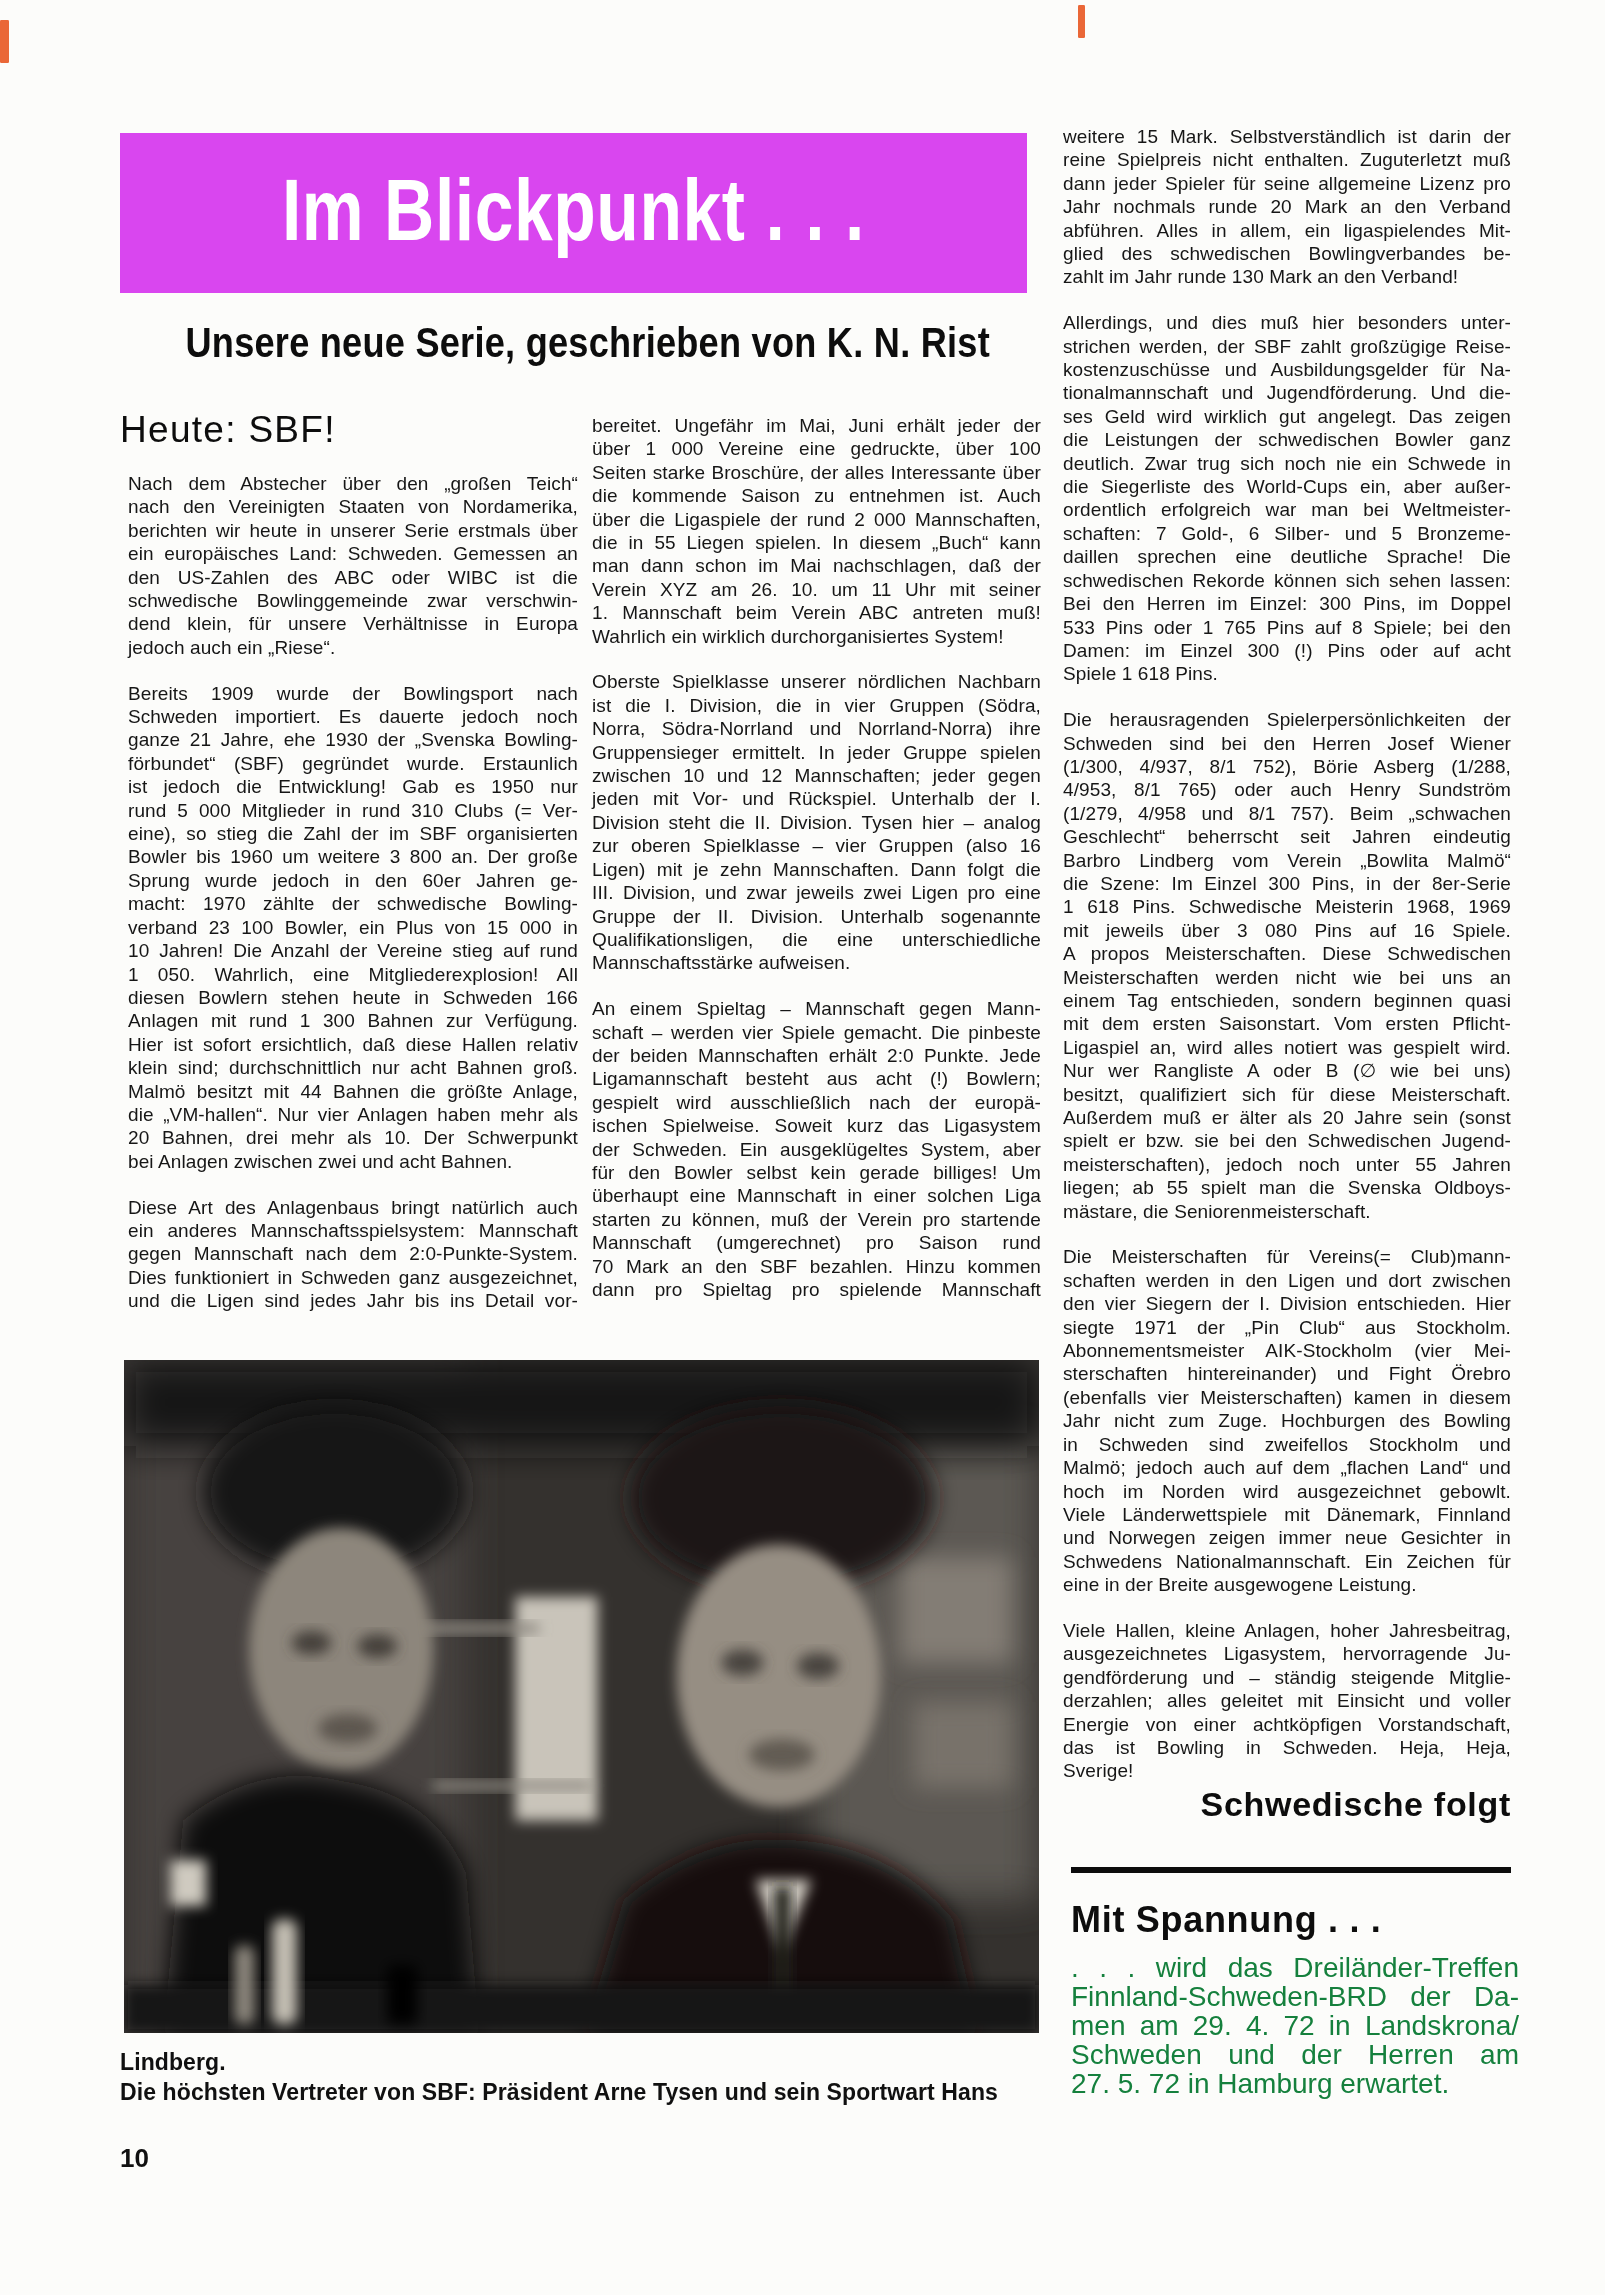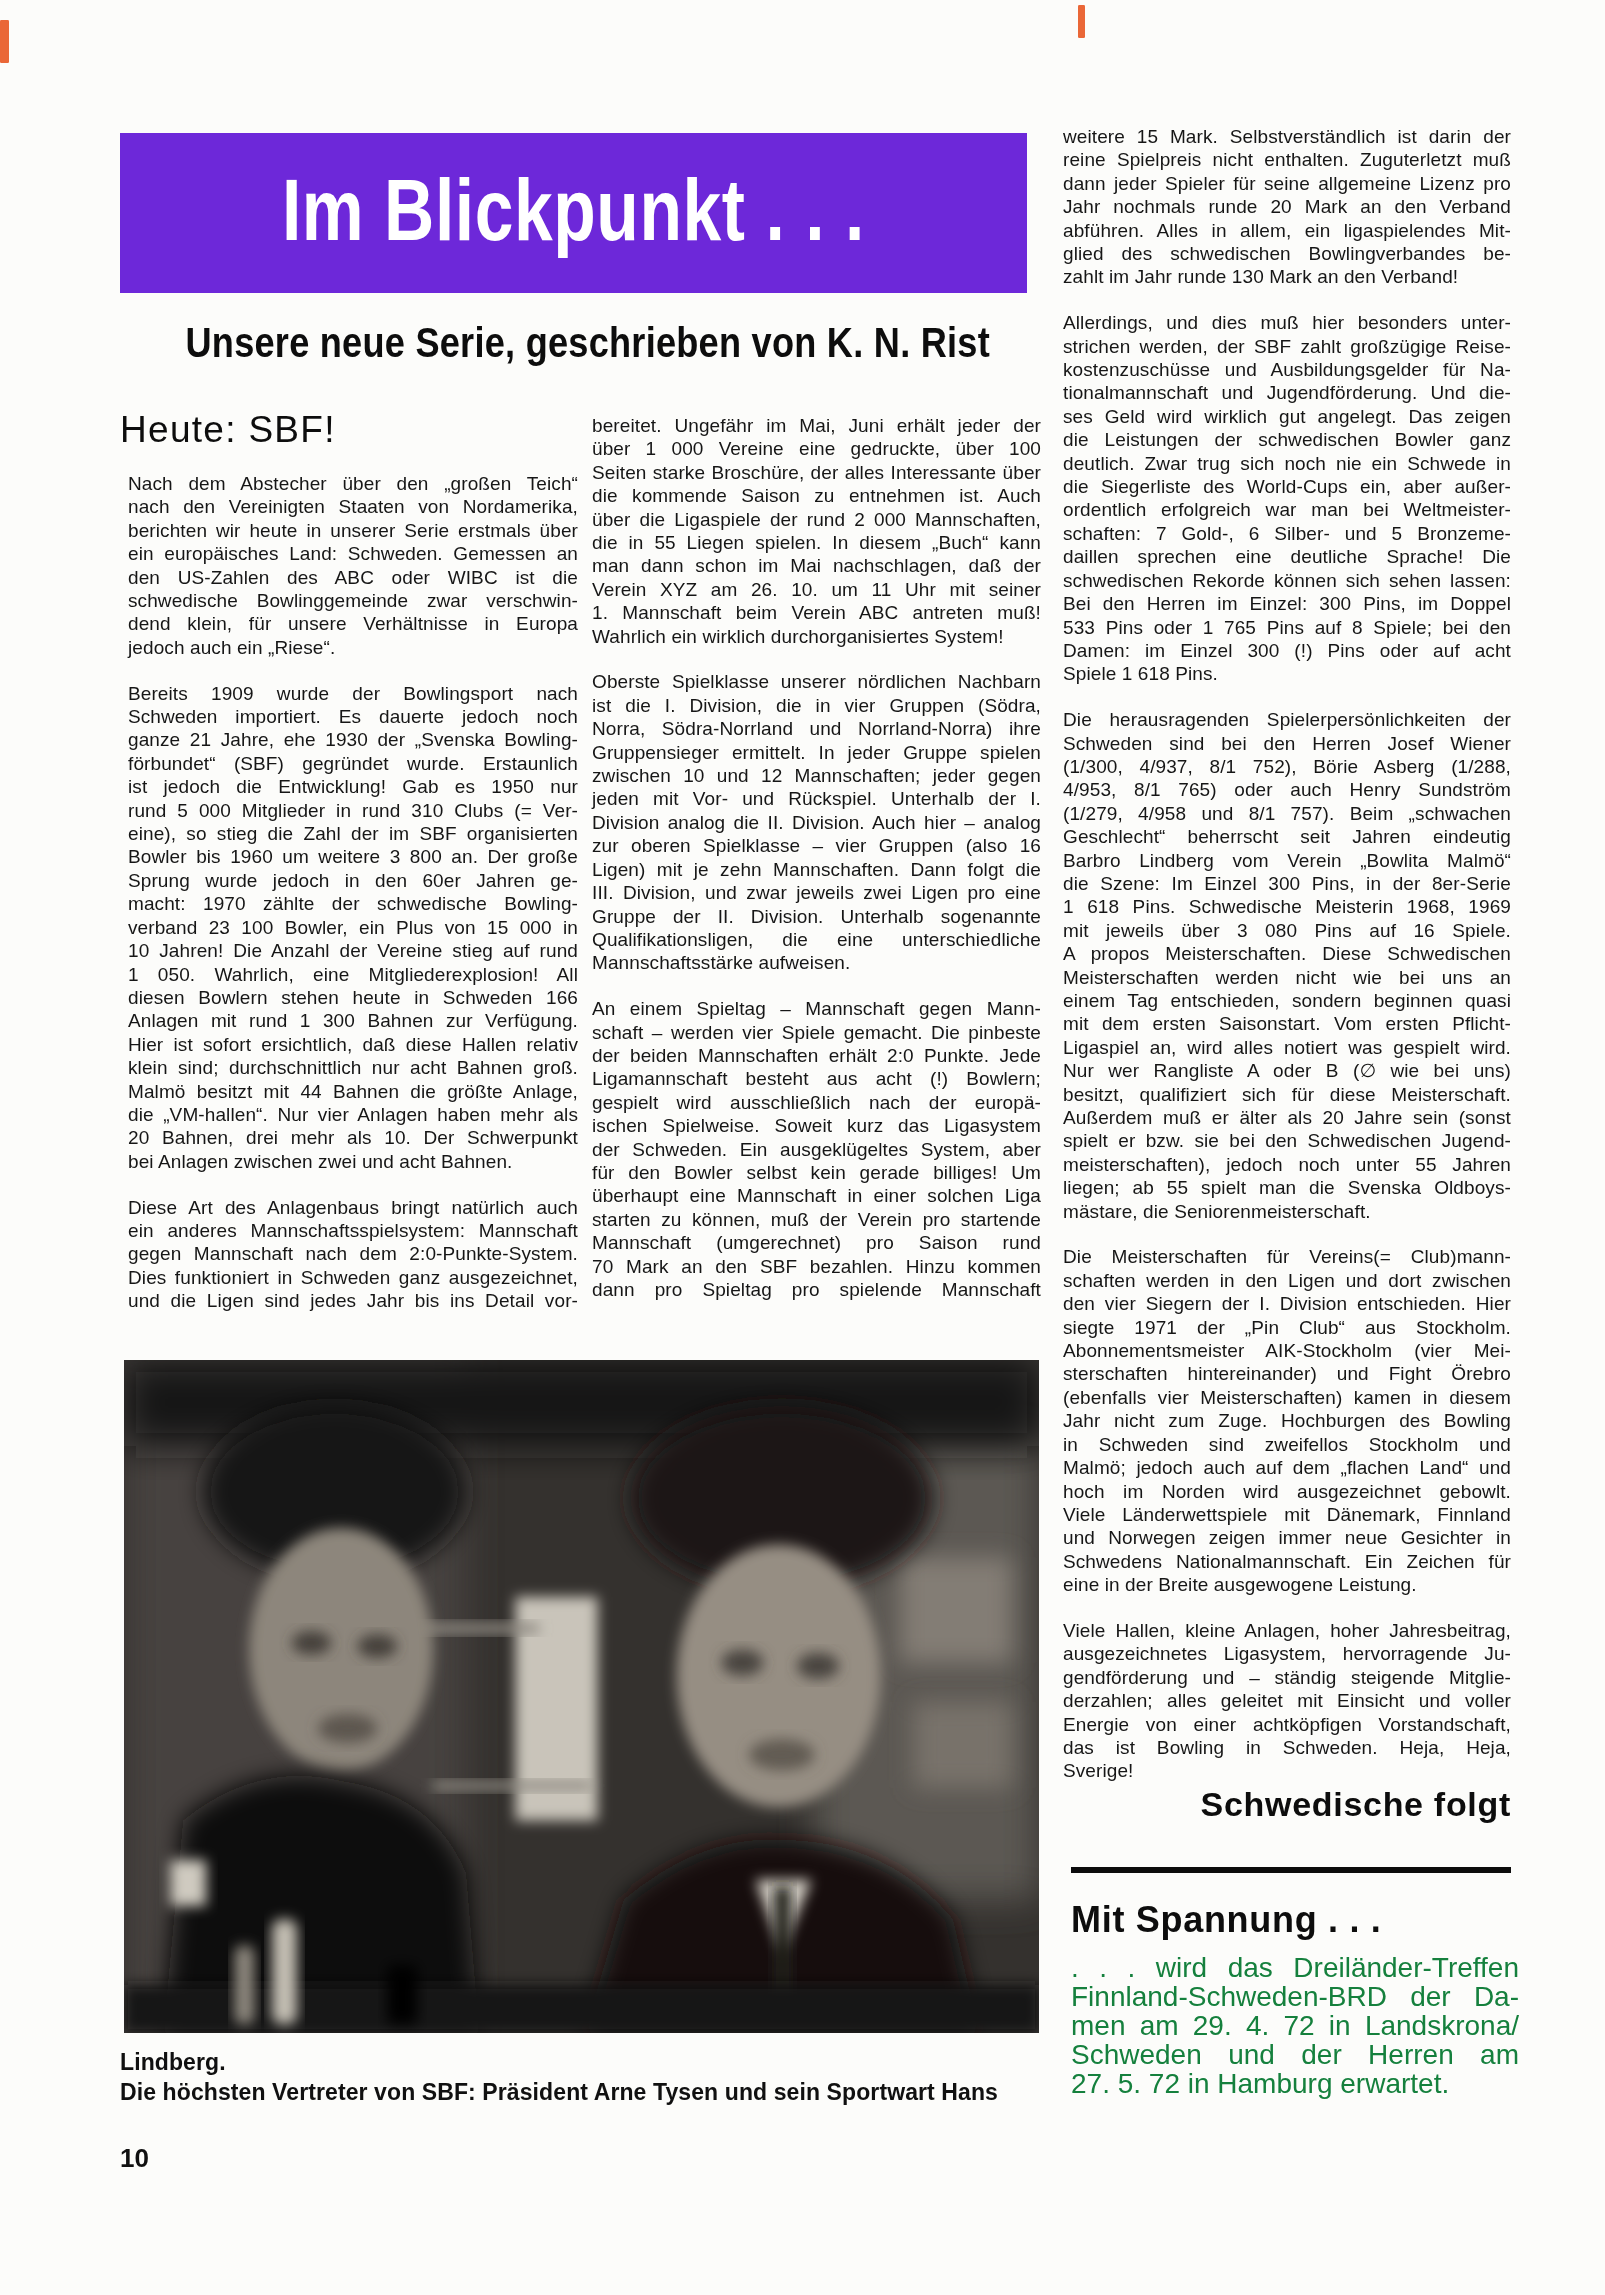--- a/index.html
+++ b/index.html
@@ -10,21 +10,21 @@
     overflow:hidden;
     font-family:"Liberation Sans","DejaVu Sans",sans-serif;
     color:#121212;
   }
   .abs{position:absolute;}
   
   .scan-mark{background:#e85a26;border-radius:1.3px;opacity:.92;}
   
   #banner{
     left:120px;top:133px;width:907px;height:160px;
-    background:#6d28d9;
+    background:#d946ef;
     display:flex;align-items:center;justify-content:center;
   }
   #banner .banner-text{
     color:#ffffff;font-weight:700;font-size:87px;
     letter-spacing:0.7px;white-space:nowrap;
     transform:scaleX(.80);transform-origin:50% 50%;
     padding-bottom:6.6px;
   }
   
   #subtitle{
@@ -155,21 +155,21 @@
         <div class="tline">1. Mannschaft beim Verein ABC antreten muß!</div>
         <div class="tline">Wahrlich ein wirklich durchorganisiertes System!</div>
       </div>
       <div class="para">
         <div class="tline">Oberste Spielklasse unserer nördlichen Nachbarn</div>
         <div class="tline">ist die I. Division, die in vier Gruppen (Södra,</div>
         <div class="tline">Norra, Södra-Norrland und Norrland-Norra) ihre</div>
         <div class="tline">Gruppensieger ermittelt. In jeder Gruppe spielen</div>
         <div class="tline">zwischen 10 und 12 Mannschaften; jeder gegen</div>
         <div class="tline">jeden mit Vor- und Rückspiel. Unterhalb der I.</div>
-        <div class="tline">Division analog die II. Division. Auch hier – analog</div>
+        <div class="tline">Division steht die II. Division. Tysen hier – analog</div>
         <div class="tline">zur oberen Spielklasse – vier Gruppen (also 16</div>
         <div class="tline">Ligen) mit je zehn Mannschaften. Dann folgt die</div>
         <div class="tline">III. Division, und zwar jeweils zwei Ligen pro eine</div>
         <div class="tline">Gruppe der II. Division. Unterhalb sogenannte</div>
         <div class="tline">Qualifikationsligen, die eine unterschiedliche</div>
         <div class="tline">Mannschaftsstärke aufweisen.</div>
       </div>
       <div class="para cont">
         <div class="tline">An einem Spieltag – Mannschaft gegen Mann-</div>
         <div class="tline">schaft – werden vier Spiele gemacht. Die pinbeste</div>

